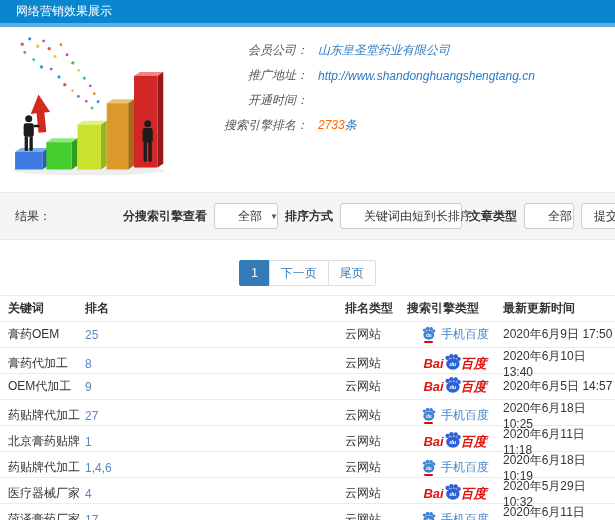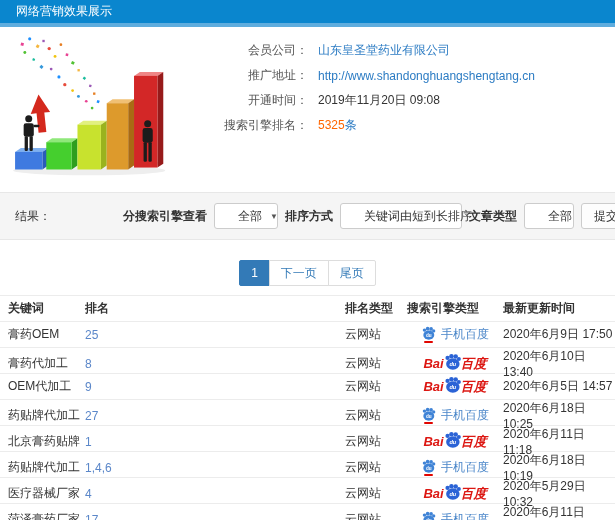--- a/index.html
+++ b/index.html
@@ -19,21 +19,21 @@
     background: #0a86ce;
     color: #fff;
     display: flex;
     align-items: center;
     padding: 0 16px;
     font-size: 12px;
   }
   .topbar-strip { height: 4px; background: #5fadde; }
 
   
-  .info-section { position: relative; height: 165px; }
+  .info-section { position: relative; height: 165px; font-style: italic; }
   .promo { position: absolute; left: 2px; top: 6px; width: 188px; height: 156px; }
   .info-rows { margin-left: 190px; padding-top: 15px; }
   .info-row { display: flex; align-items: center; height: 17px; margin-bottom: 8px; }
   .info-label { width: 118px; text-align: right; color: #555; }
   .info-value { margin-left: 10px; }
   .link { color: #2b7bc3; text-decoration: none; cursor: pointer; }
   .num-orange { color: #ff6600; }
 
   
   .filter-bar {
@@ -205,25 +205,24 @@
     <div class="info-row">
       <span class="info-label">会员公司：</span>
       <a class="info-value link">山东皇圣堂药业有限公司</a>
     </div>
     <div class="info-row">
       <span class="info-label">推广地址：</span>
       <a class="info-value link">http://www.shandonghuangshengtang.cn</a>
     </div>
     <div class="info-row">
       <span class="info-label">开通时间：</span>
-      <span class="info-value">2019年11月20日 09:08</span>
     </div>
     <div class="info-row">
       <span class="info-label">搜索引擎排名：</span>
-      <a class="info-value link"><span class="num-orange">5325</span><span>条</span></a>
+      <a class="info-value link"><span class="num-orange">2733</span><span>条</span></a>
     </div>
   </div>
 </div>
 
 <div class="filter-bar">
   <span>结果：</span>
   <div class="filter-right">
     <span class="filter-label">分搜索引擎查看</span>
     <div class="select sel-engine">
       <span>全部</span>

